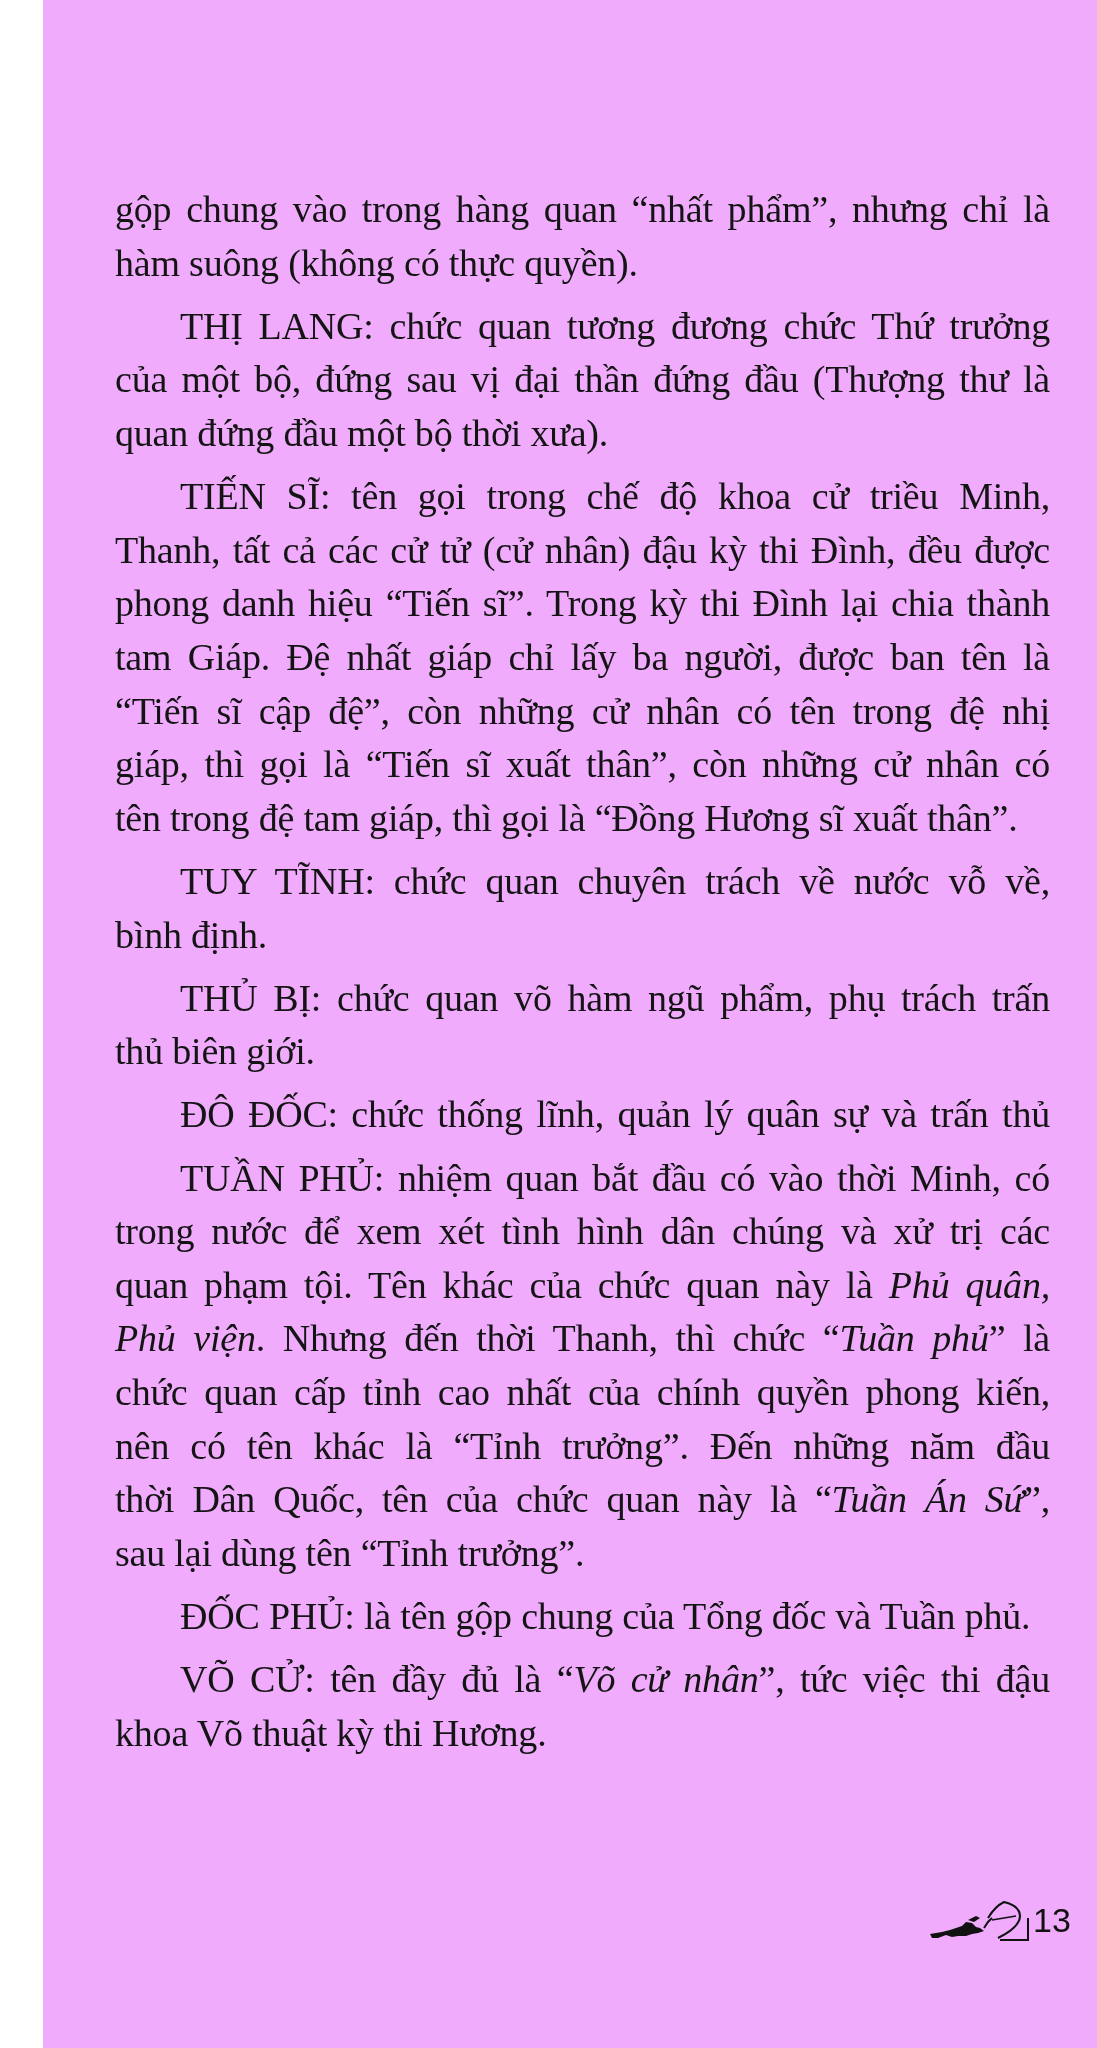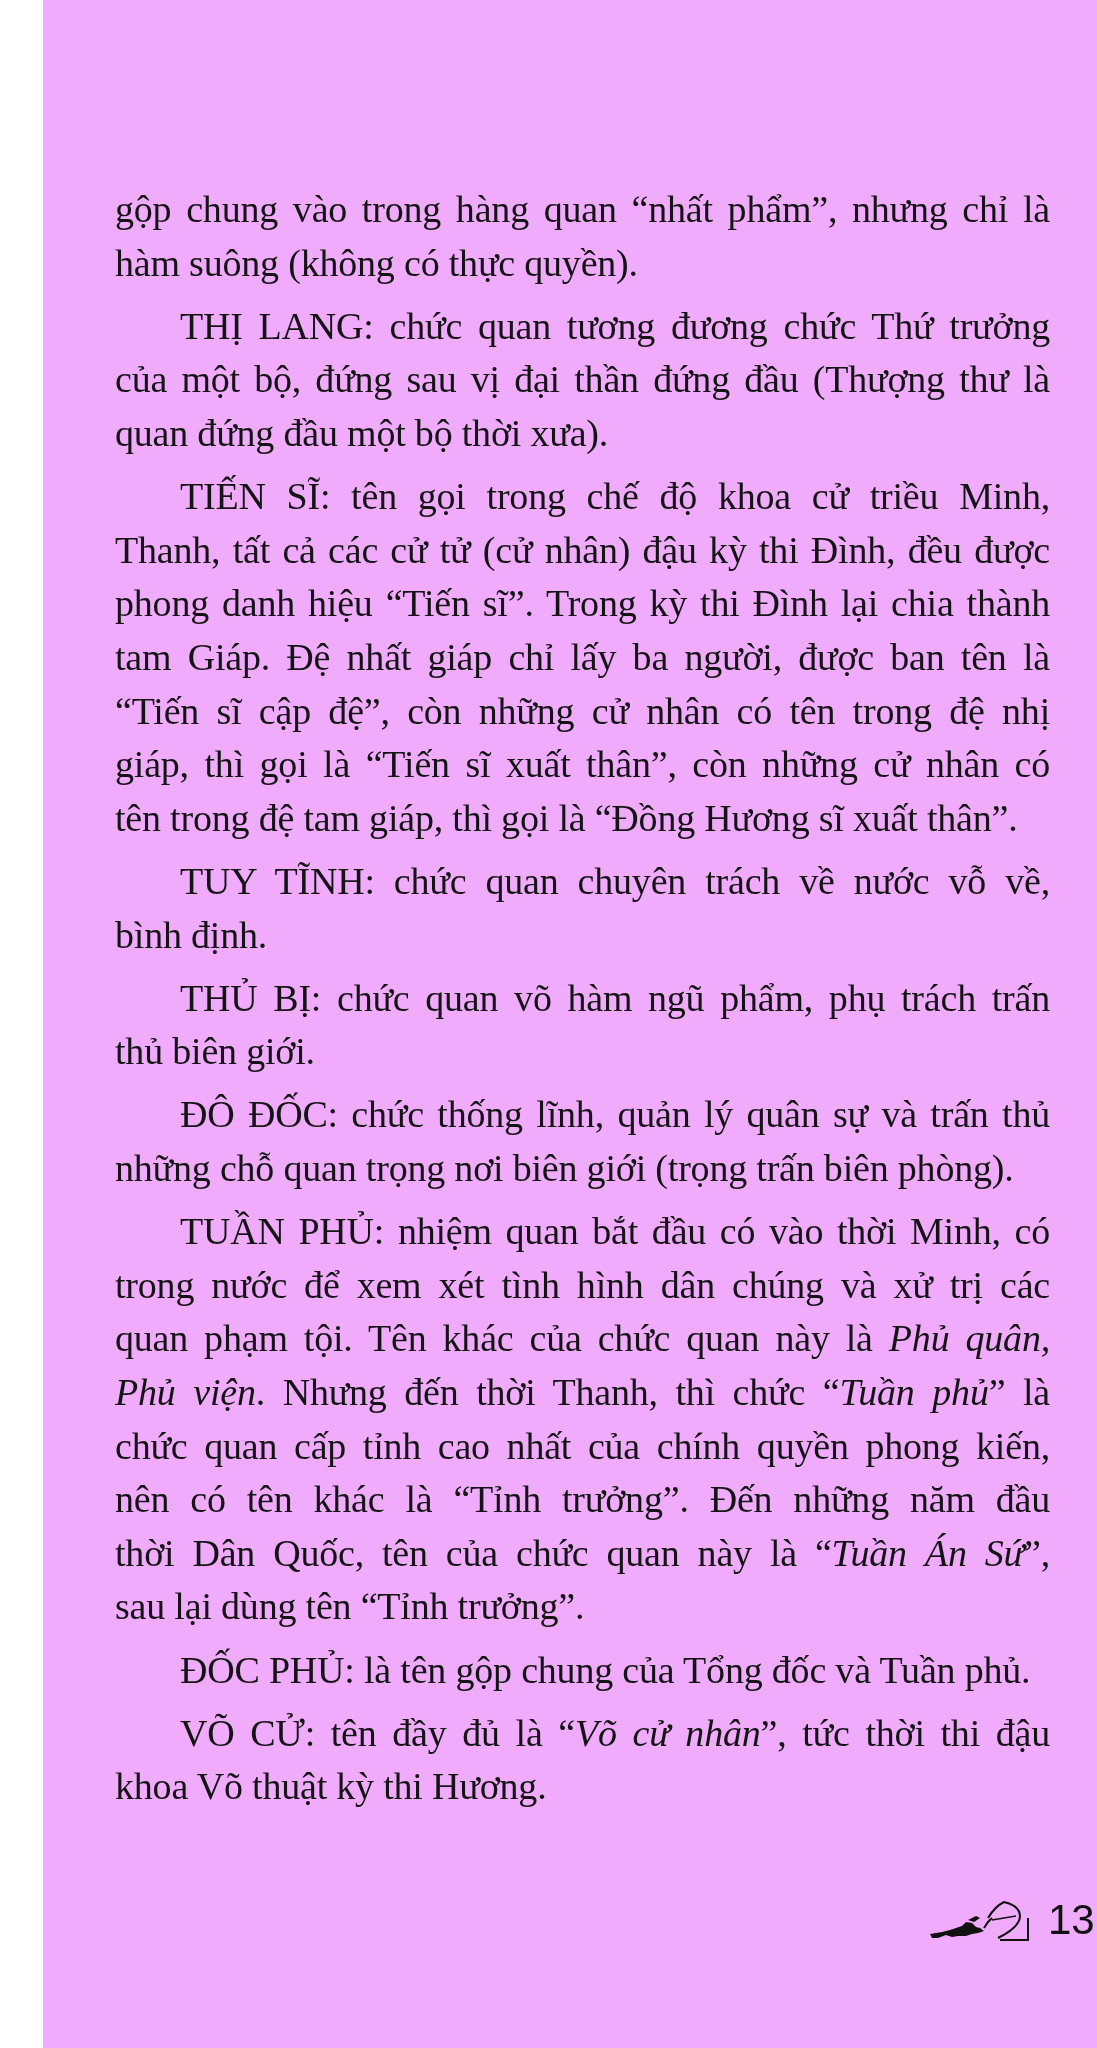--- a/index.html
+++ b/index.html
@@ -27,23 +27,23 @@
   .line.last { text-align-last: left; }
   .line.indent { padding-left: 65px; }
   .para-gap { height: 9.6px; }
   .line span { white-space: pre; }
   em, .it { }
   .footer {
     position: absolute; left: 885px; top: 1898px; width: 160px; height: 50px;
   }
   .folio-ornament { position: absolute; left: 0; top: 0; width: 110px; height: 50px; }
   .page-number {
-    position: absolute; left: 120px; top: 2px;
+    position: absolute; left: 105px; top: 2px;
     font-family: "Liberation Sans", "DejaVu Sans", sans-serif;
-    font-size: 42px; color: #111; line-height: 40px;
+    font-size: 34px; color: #111; line-height: 40px;
   }
 </style>
 </head>
 <body>
 
 <div class="page">
   <div class="text-block" id="text-block">
       <div class="paragraph">
         <div class="line"><span>gộp chung vào trong hàng quan “nhất phẩm”, nhưng chỉ là</span></div>
         <div class="line last"><span>hàm suông (không có thực quyền).</span></div>
@@ -70,40 +70,39 @@
         <div class="line last"><span>bình định.</span></div>
       </div>
       <div class="para-gap"></div>
       <div class="paragraph">
         <div class="line indent"><span>THỦ BỊ: chức quan võ hàm ngũ phẩm, phụ trách trấn</span></div>
         <div class="line last"><span>thủ biên giới.</span></div>
       </div>
       <div class="para-gap"></div>
       <div class="paragraph">
         <div class="line indent"><span>ĐÔ ĐỐC: chức thống lĩnh, quản lý quân sự và trấn thủ</span></div>
-        <div class="line last"><span>những chỗ quan trọng nơi biên giới (trọng trấn biên phòng).</span></div>
       </div>
       <div class="para-gap"></div>
       <div class="paragraph">
         <div class="line indent"><span>TUẦN PHỦ: nhiệm quan bắt đầu có vào thời Minh, có</span></div>
         <div class="line"><span>trong nước để xem xét tình hình dân chúng và xử trị các</span></div>
         <div class="line"><span>quan phạm tội. Tên khác của chức quan này là </span><em>Phủ quân,</em></div>
         <div class="line"><em>Phủ viện</em><span>. Nhưng đến thời Thanh, thì chức “</span><em>Tuần phủ</em><span>” là</span></div>
         <div class="line"><span>chức quan cấp tỉnh cao nhất của chính quyền phong kiến,</span></div>
         <div class="line"><span>nên có tên khác là “Tỉnh trưởng”. Đến những năm đầu</span></div>
         <div class="line"><span>thời Dân Quốc, tên của chức quan này là “</span><em>Tuần Án Sứ</em><span>”,</span></div>
         <div class="line last"><span>sau lại dùng tên “Tỉnh trưởng”.</span></div>
       </div>
       <div class="para-gap"></div>
       <div class="paragraph">
         <div class="line indent last"><span>ĐỐC PHỦ: là tên gộp chung của Tổng đốc và Tuần phủ.</span></div>
       </div>
       <div class="para-gap"></div>
       <div class="paragraph">
-        <div class="line indent"><span>VÕ CỬ: tên đầy đủ là “</span><em>Võ cử nhân</em><span>”, tức thời thi đậu</span></div>
+        <div class="line indent"><span>VÕ CỬ: tên đầy đủ là “</span><em>Võ cử nhân</em><span>”, tức việc thi đậu</span></div>
         <div class="line last"><span>khoa Võ thuật kỳ thi Hương.</span></div>
       </div>
     </div>
 
   <div class="footer">
     <svg class="folio-ornament" viewBox="0 0 110 50" xmlns="http://www.w3.org/2000/svg">
       <path d="M2 36 L14 34 L22 32 L28 30 L34 28 L38 24 L44 25 L48 29 L52 30 L56 33 L50 35 L44 36 L38 38 L30 38 L24 39 L18 37 L10 40 L4 40 Z" fill="#111"></path>
       <path d="M40 22 L48 18 L52 20 L46 24 Z" fill="#111"></path>
       <path d="M56 30 L60 24 L64 20" stroke="#111" stroke-width="2" fill="none"></path>
       <path d="M60 20 C66 10, 72 6, 76 4 C84 6, 92 10, 92 18 C92 26, 82 34, 70 40" stroke="#111" stroke-width="2" fill="none"></path>

